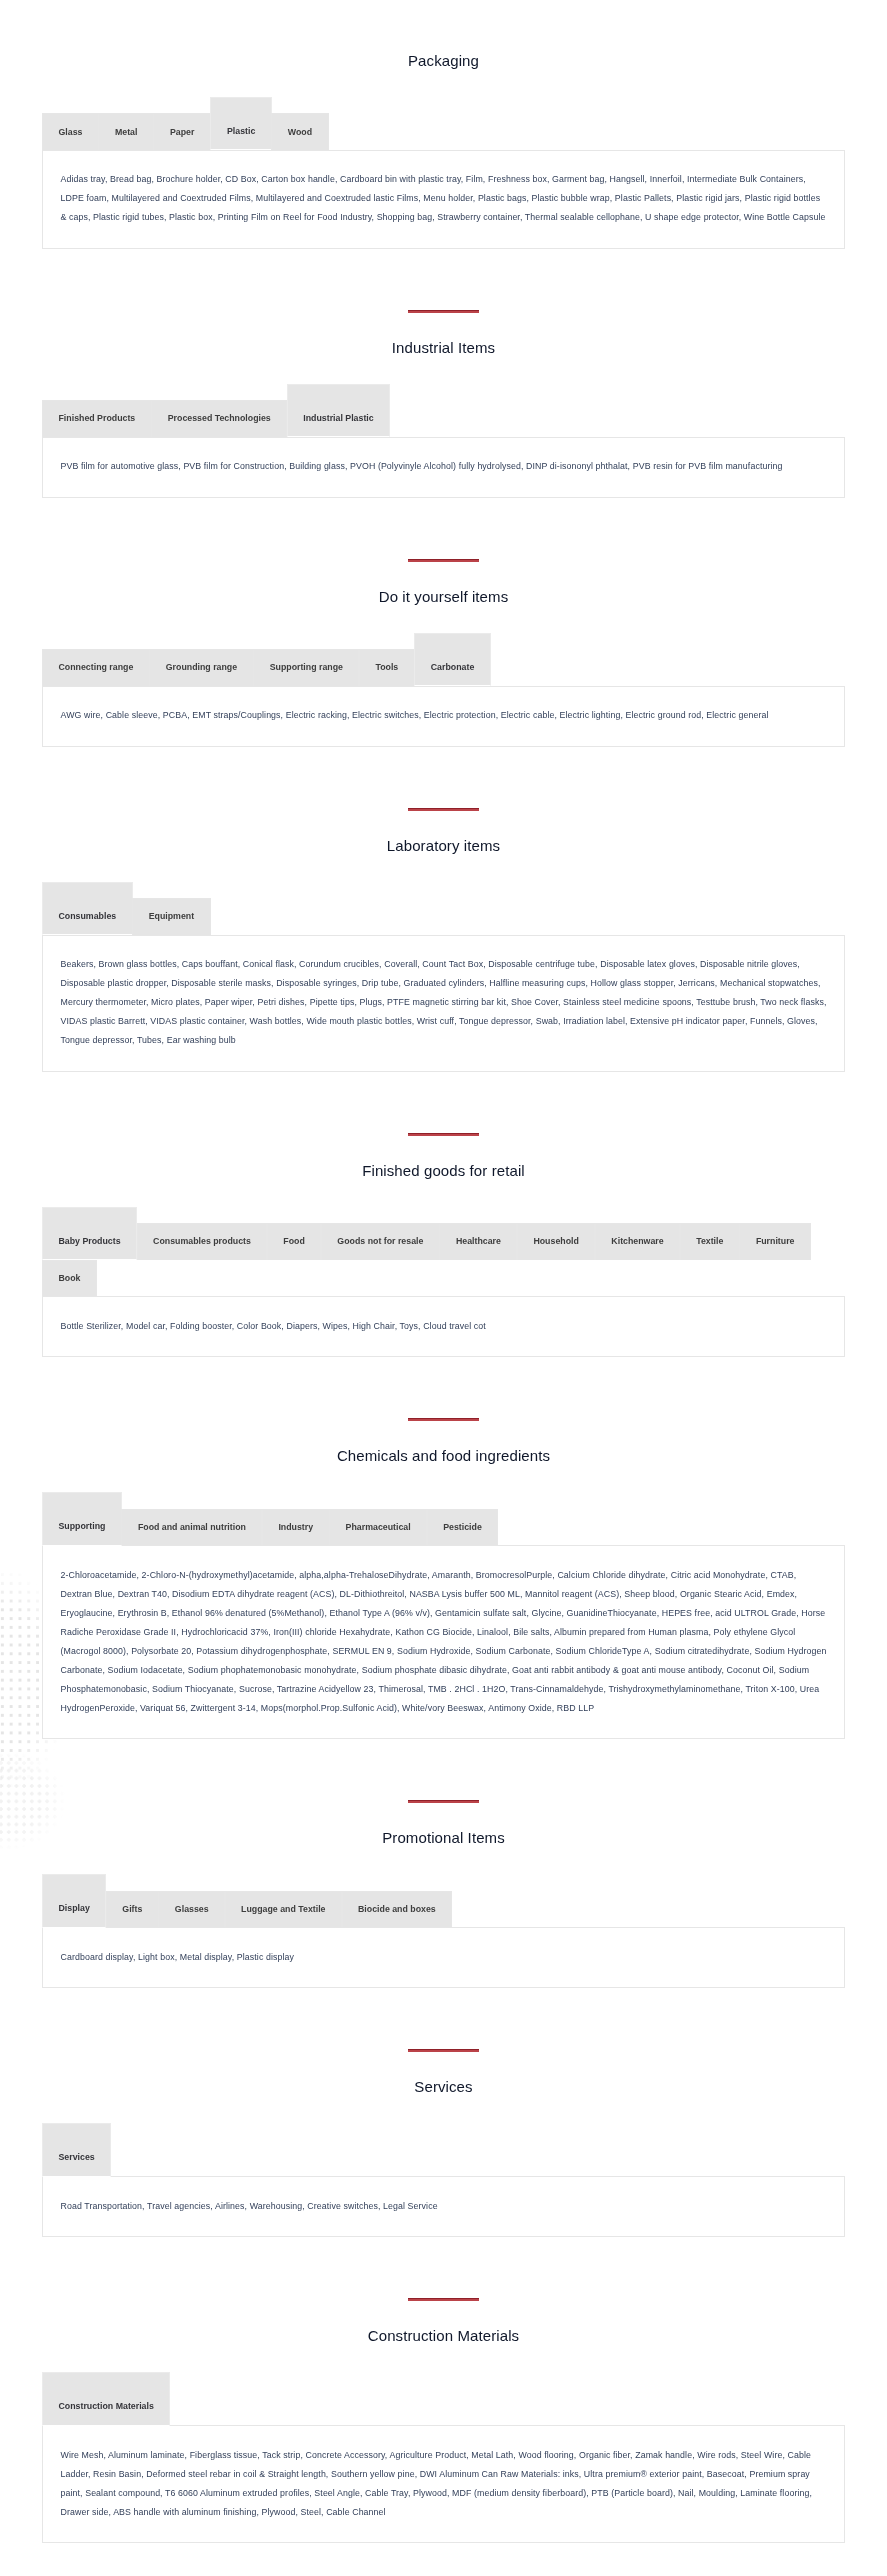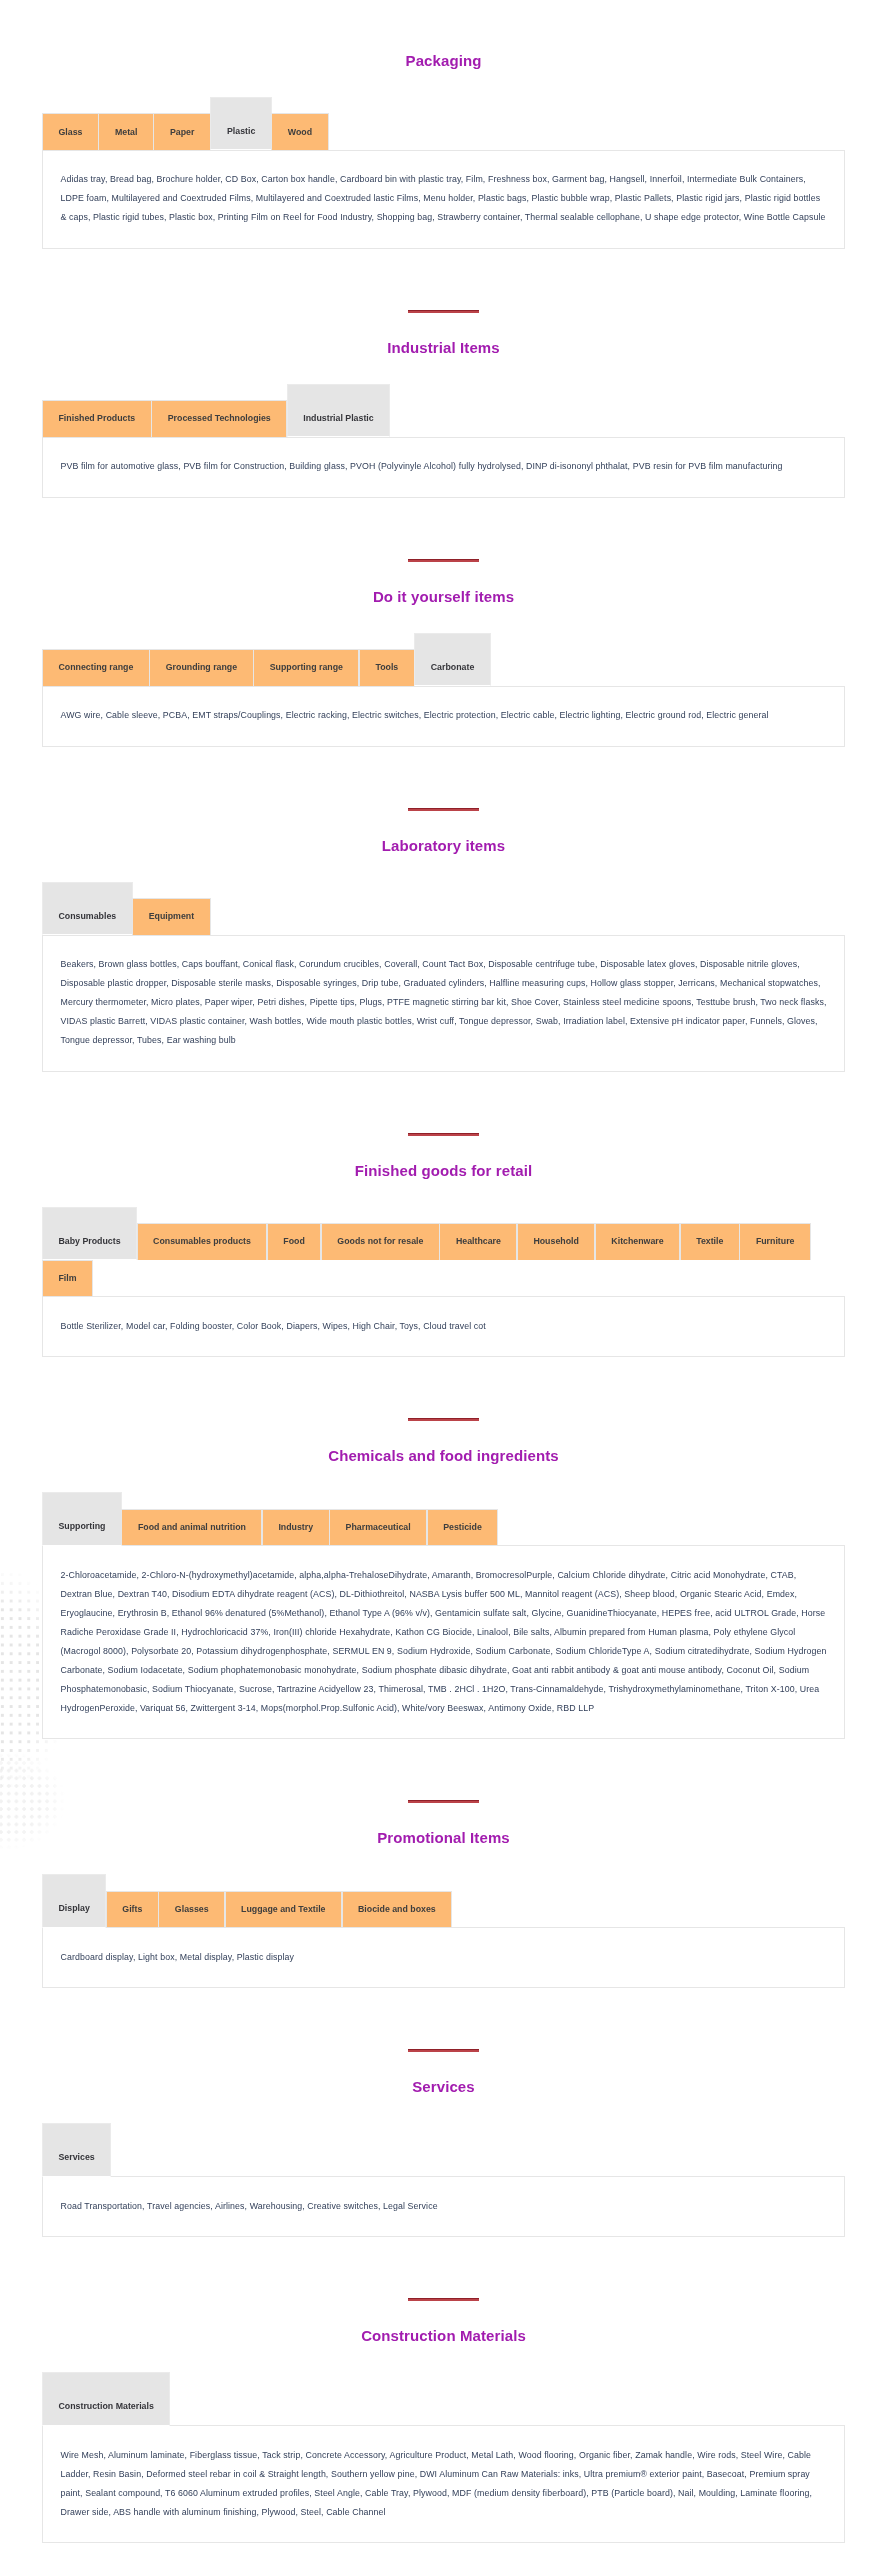--- a/index.html
+++ b/index.html
@@ -20,34 +20,34 @@
     width: 71px; height: 3.1px;
     margin: 0 auto 26px auto;
     background: linear-gradient(to bottom, #8f2029 0px, #8f2029 1px, #bb4349 1px);
   }
 
   h2.cat-title {
     margin: 0 0 27px 0;
     text-align: center;
     font-size: 15px;
     line-height: 18px;
-    font-weight: 700;
-    color: #a21caf;
+    font-weight: 400;
+    color: #0f172a;
     letter-spacing: 0.1px;
   }
 
   .tabs {
     display: flex;
     flex-wrap: wrap;
     align-items: flex-end;
     position: relative;
     z-index: 2;
   }
   .tab {
-    background: #fdba74;
+    background: #e5e5e5;
     border: 0.5px solid #e6e6e6;
     border-bottom: none;
     margin-right: -0.5px;
     padding: 13.4px 15.5px;
     font-size: 8.8px;
     line-height: 8.8px;
     font-weight: 700;
     color: #3e3e3e;
     cursor: pointer;
     white-space: nowrap;
@@ -170,21 +170,21 @@
       <div class="tabs">
           <div class="tab active">Baby Products</div>
           <div class="tab">Consumables products</div>
           <div class="tab">Food</div>
           <div class="tab">Goods not for resale</div>
           <div class="tab">Healthcare</div>
           <div class="tab">Household</div>
           <div class="tab">Kitchenware</div>
           <div class="tab">Textile</div>
           <div class="tab">Furniture</div>
-          <div class="tab">Film</div>
+          <div class="tab">Book</div>
         </div>
       <div class="panel">
         <p>Bottle Sterilizer, Model car, Folding booster, Color Book, Diapers, Wipes, High Chair, Toys, Cloud travel cot</p>
       </div>
     </section>
 
     <section class="cat">
       <div class="divider"></div>
       <h2 class="cat-title">Chemicals and food ingredients</h2>
       <div class="tabs">

